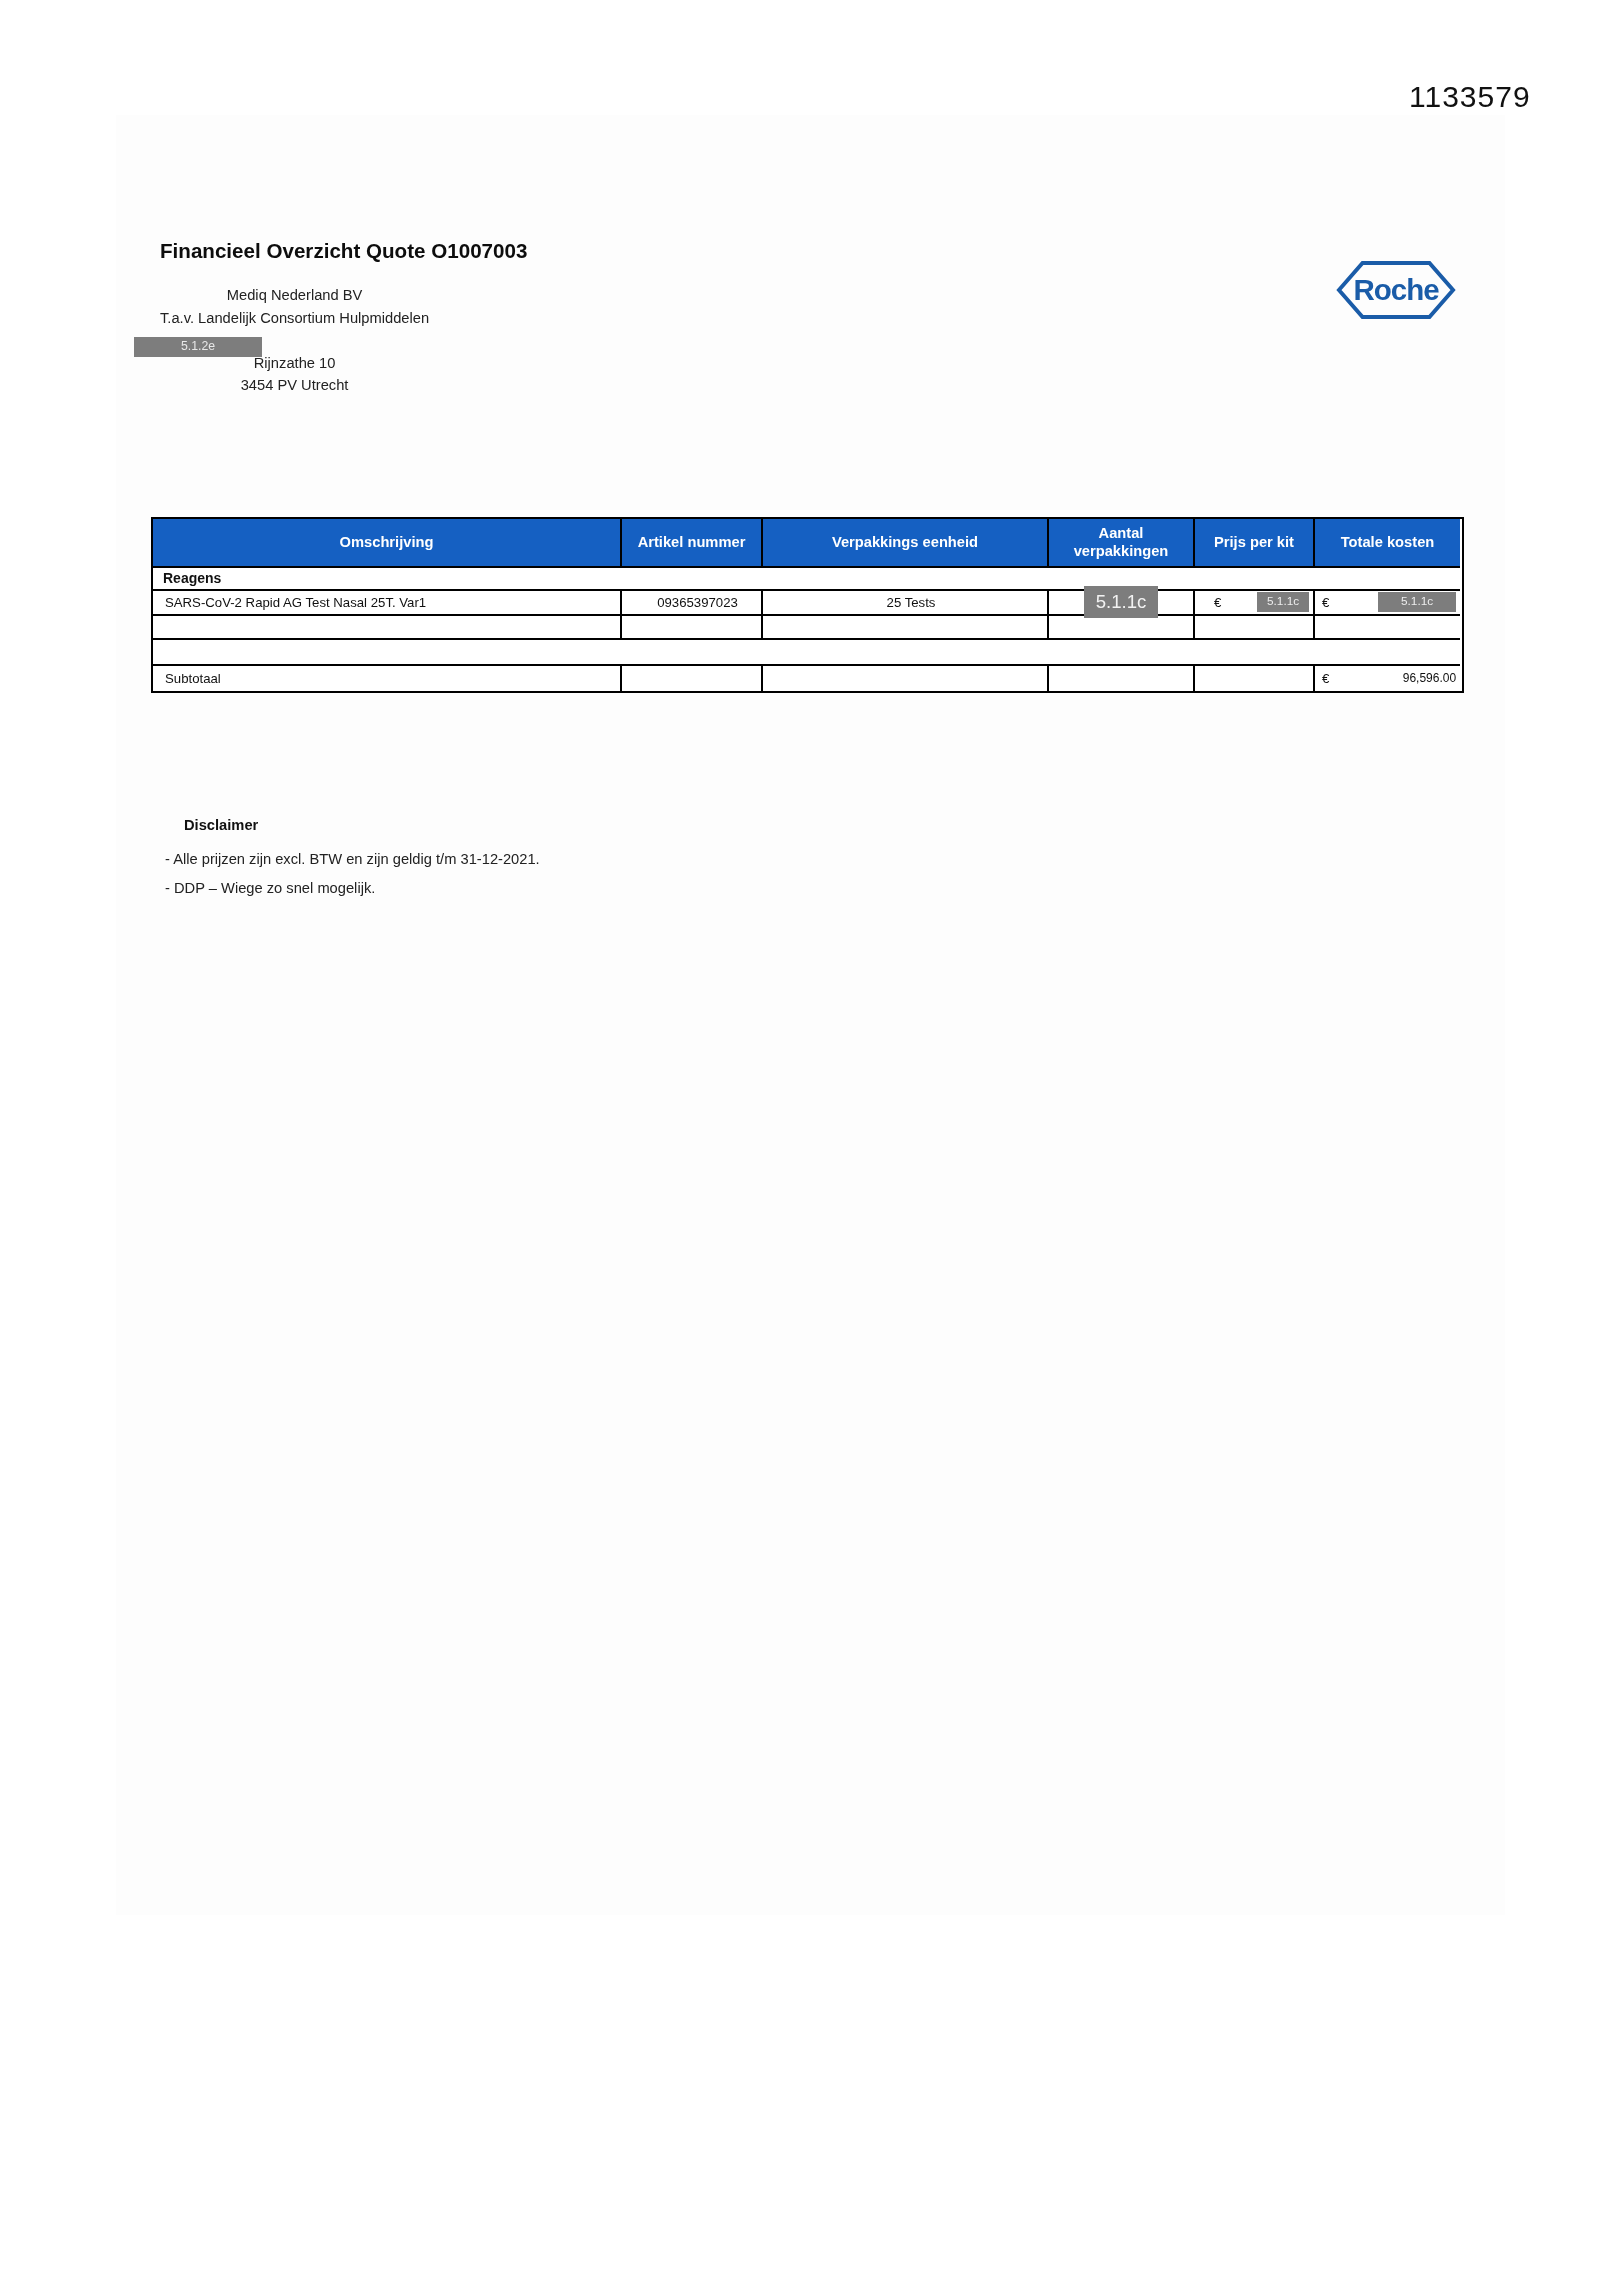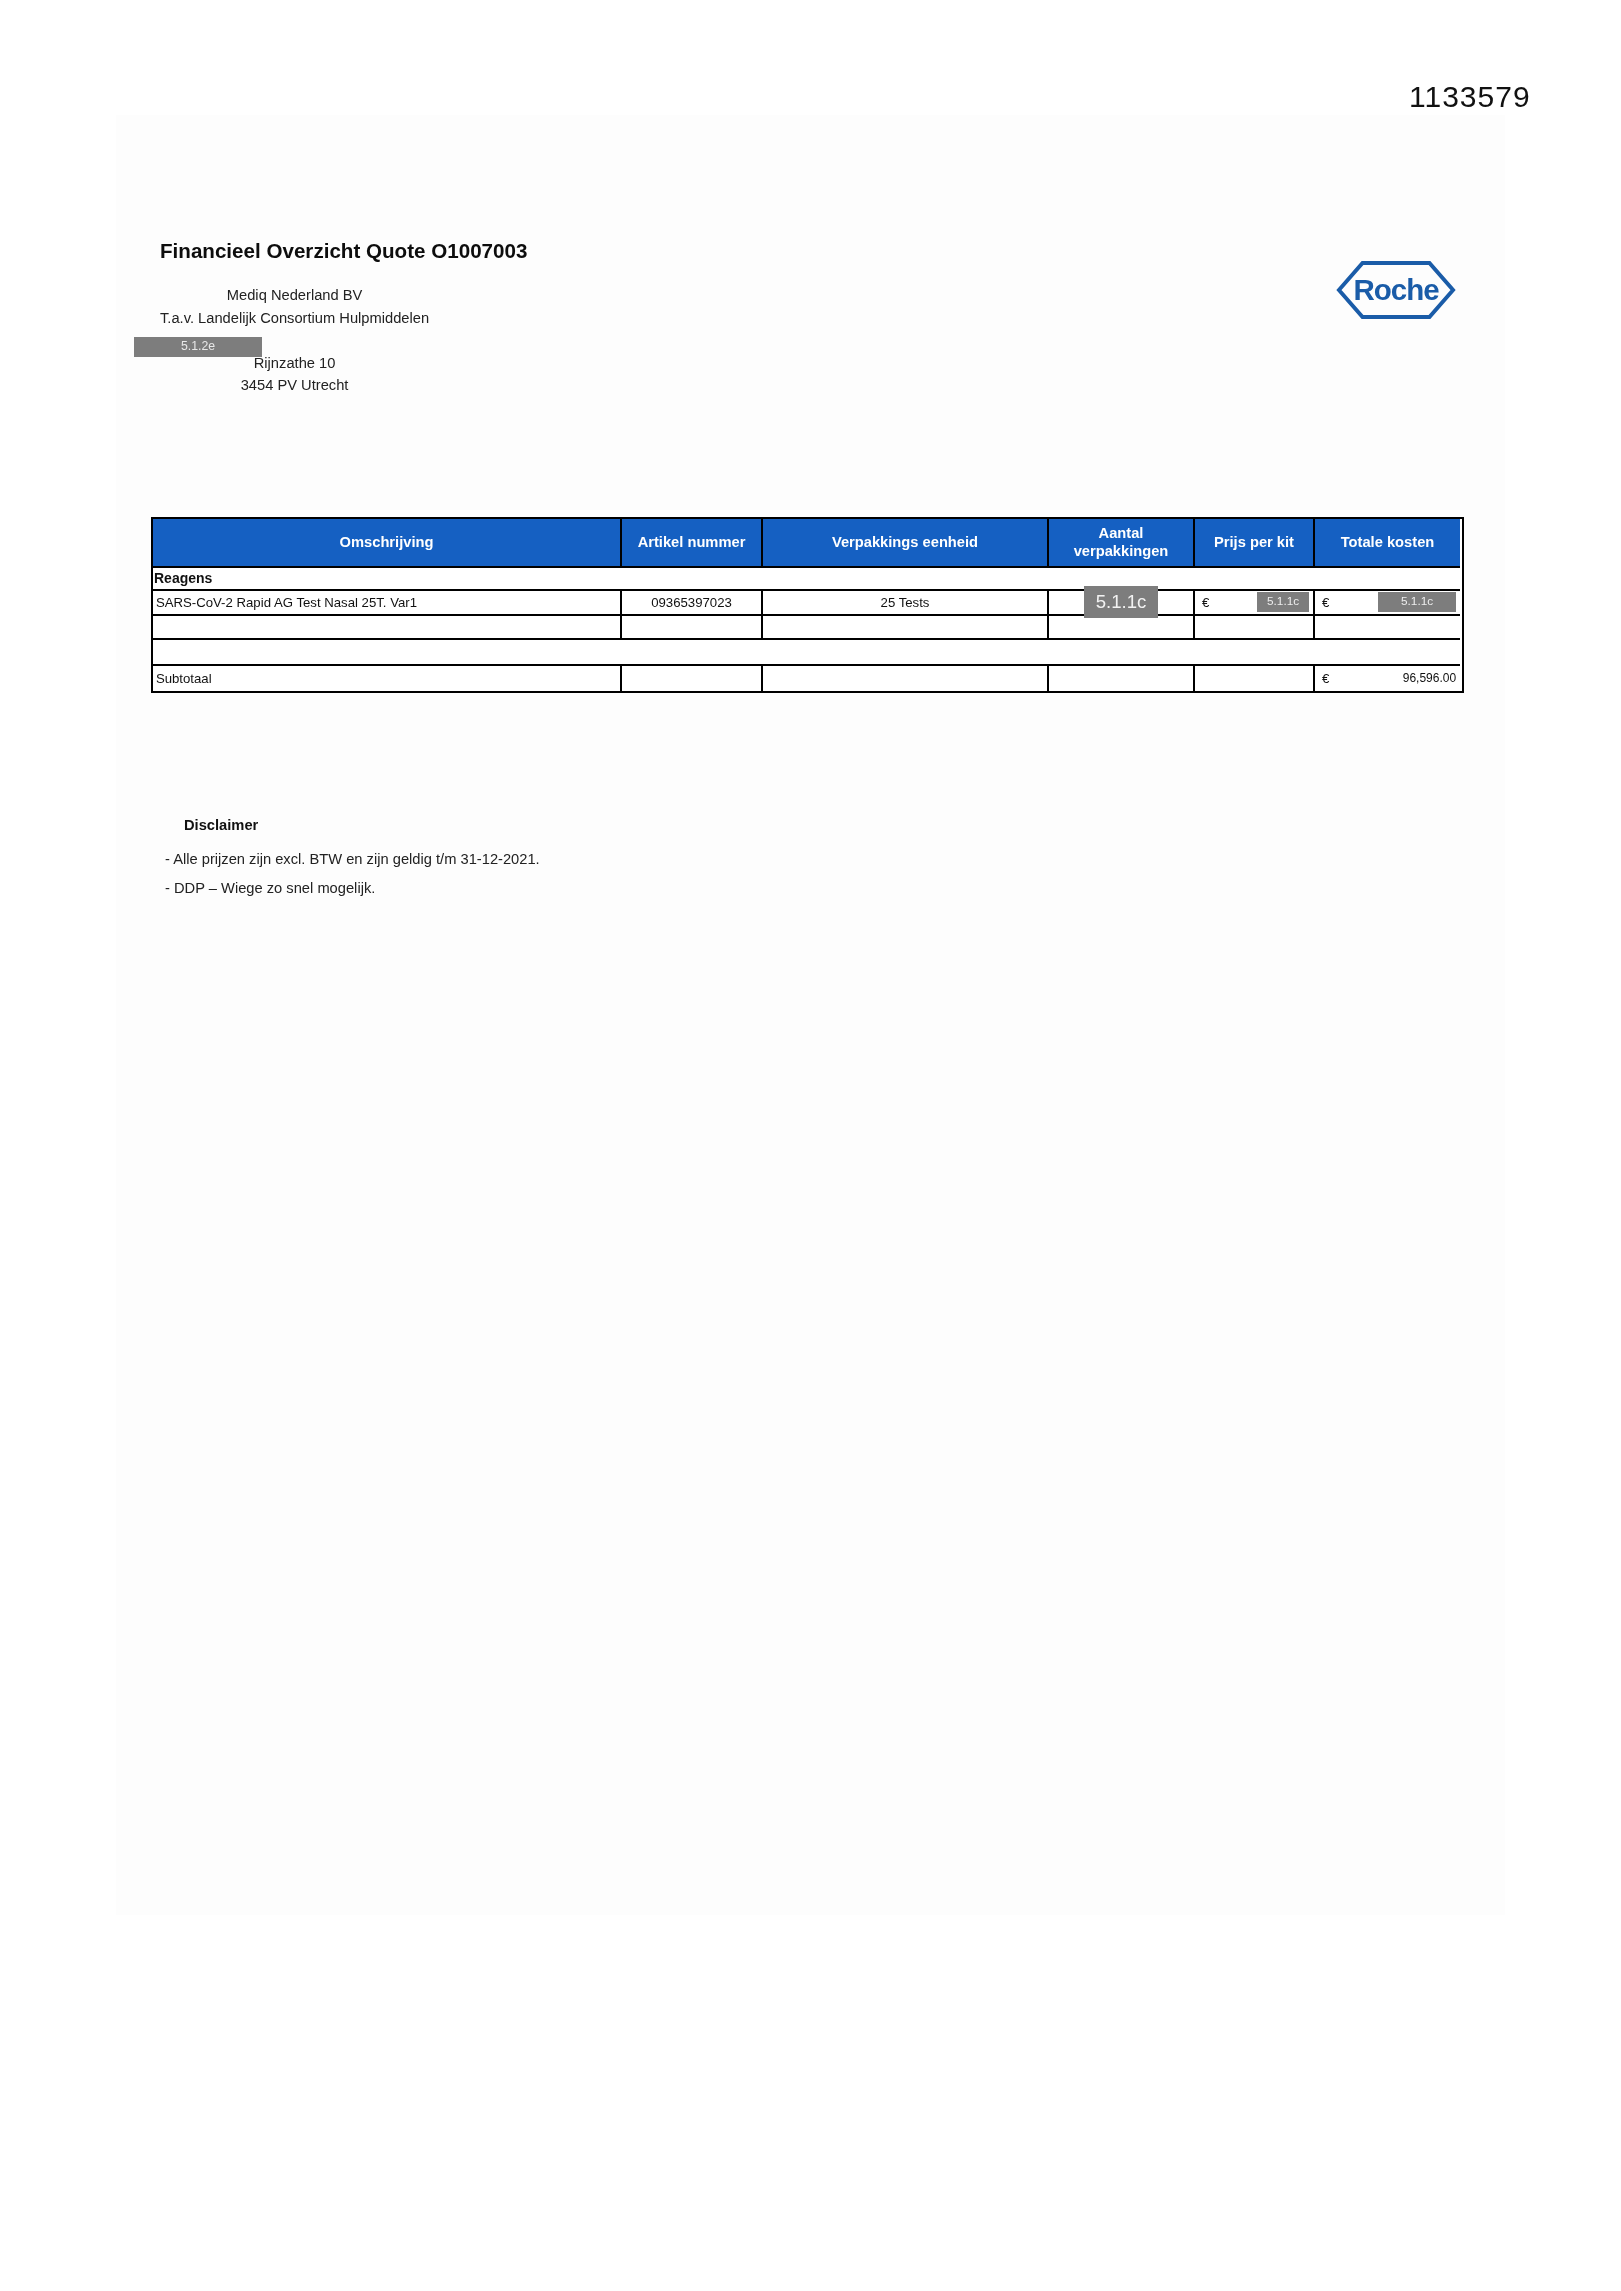--- a/index.html
+++ b/index.html
@@ -67,21 +67,21 @@
   .t-row {
     display: grid;
     grid-template-columns: 469px 141px 286px 146px 120px 145px;
   }
   .t-cell {
     position: relative;
     overflow: visible;
     font-size: 13.2px;
     color: #111;
   }
-  .t-cell.b-r { border-right: 2px solid #000; }
+  .t-cell.b-r { border-right: 2px solid #000; padding-left: 12px; }
   .t-cell.b-r-thick { border-right: 2.9px solid #000; }
   .t-cell.b-b { border-bottom: 2px solid #000; }
   .t-cell.b-b-thick { border-bottom: 2.9px solid #000; }
 
   .hdr .t-cell {
     height: 49px;
     background: #1560c2;
     color: #ffffff;
     font-weight: bold;
     font-size: 14.7px;
@@ -90,21 +90,21 @@
     justify-content: center;
     text-align: center;
     line-height: 17.6px;
     padding: 0 5.9px;
   }
   .row-section .t-cell {
     grid-column: 1 / -1;
     height: 22.5px;
     font-weight: bold;
     font-size: 14px;
-    padding-left: 1px;
+    padding-left: 10px;
     display: flex;
     align-items: center;
   }
   .row-data .t-cell { height: 25.5px; display: flex; align-items: center; }
   .row-empty .t-cell { height: 23.5px; }
   .row-spacer .t-cell { grid-column: 1 / -1; height: 26.5px; }
   .row-subtotal .t-cell { height: 24.5px; display: flex; align-items: center; }
 
   .cell-left { padding-left: 2.9px; justify-content: flex-start; }
   .cell-center { justify-content: center; }

